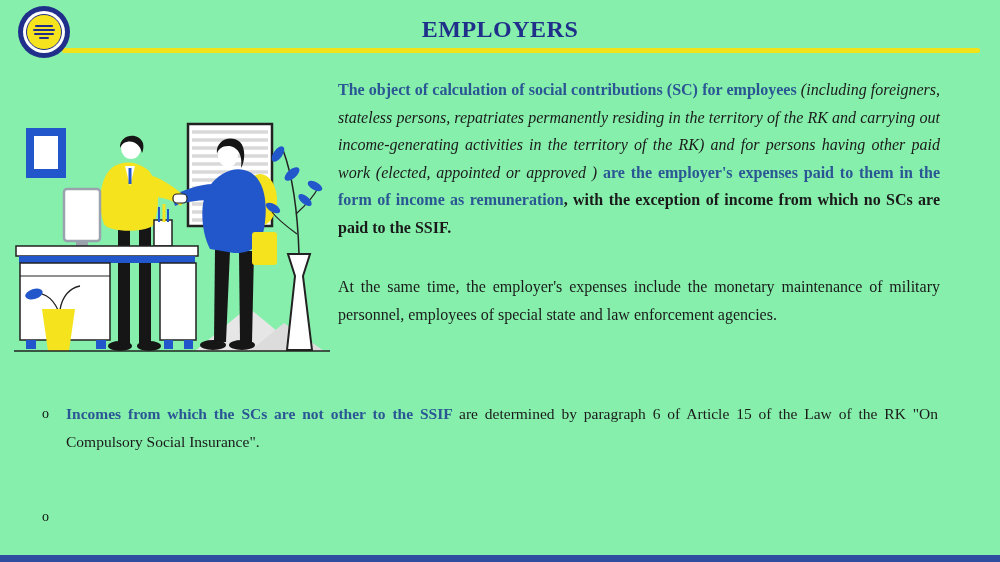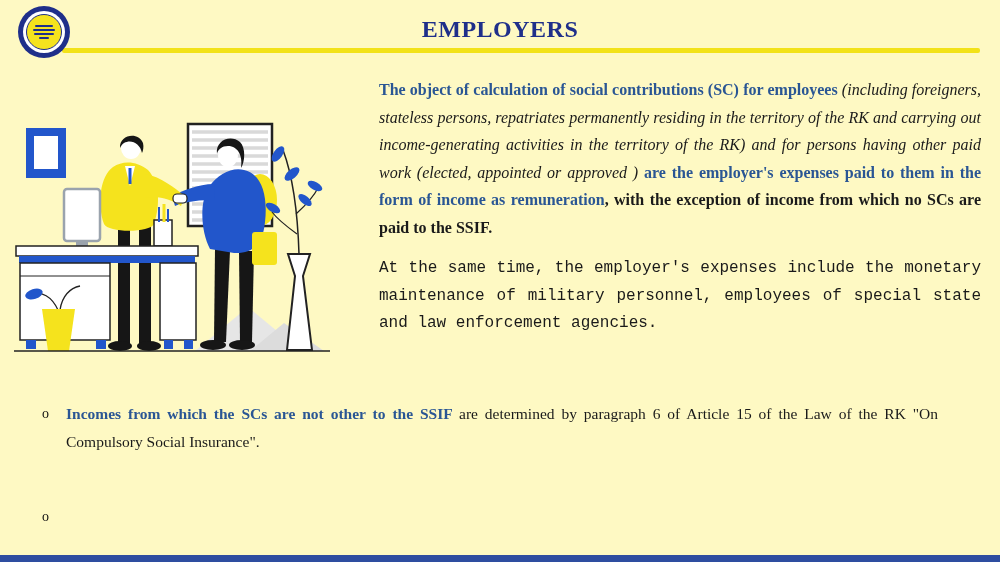--- a/index.html
+++ b/index.html
@@ -1,37 +1,37 @@
 <!DOCTYPE html>
 <html><head>
 <meta charset="utf-8">
 <style>
   html,body{margin:0;padding:0;background:#ffffff;}
-  .slide{position:relative;width:1000px;height:562px;background:#fef9c3;overflow:hidden;
+  .slide{position:relative;width:1000px;height:562px;background:#86efac;overflow:hidden;
          font-family:"Liberation Serif","DejaVu Serif",serif;color:#1a1a1a;}
 
   
   .logo{position:absolute;left:18px;top:6px;width:52px;height:52px;border-radius:50%;
         background:#1F2F8A;display:flex;align-items:center;justify-content:center;z-index:3;}
   .logo-inner{width:42px;height:42px;border-radius:50%;background:#ffffff;
         display:flex;align-items:center;justify-content:center;}
   .logo-core{width:34px;height:34px;border-radius:50%;background:#F5E31D;border:1px solid #1F2F8A;
         display:flex;flex-direction:column;align-items:center;justify-content:center;gap:2px;}
   .logo-core i{display:block;height:2px;background:#1F2F8A;border-radius:1px;}
   .logo-core i:nth-child(1){width:18px}.logo-core i:nth-child(2){width:22px}
   .logo-core i:nth-child(3){width:20px}.logo-core i:nth-child(4){width:10px}
 
   .title{position:absolute;left:0;right:0;top:16px;text-align:center;
          font-size:24px;font-weight:bold;letter-spacing:.5px;color:#1F2F8A;}
   .rule-top{position:absolute;left:62px;right:20px;top:48px;height:5px;background:#F2E219;border-radius:2px;}
 
   
-  .textcol{position:absolute;left:379px;top:76px;width:602px;}
+  .textcol{position:absolute;left:338px;top:76px;width:602px;}
   .para{font-size:16px;line-height:27.5px;text-align:justify;margin:0;}
-  .para + .para{margin-top:14px;font-family:Liberation Mono, monospace;}
+  .para + .para{margin-top:32px;}
   .seg-blue-bold{color:#2A5694;font-weight:bold;}
   .seg-italic{font-style:italic;}
   .seg-bold{font-weight:bold;}
 
   
   .bullets{position:absolute;left:66px;top:400px;width:872px;}
   .bullet{position:relative;font-size:15.5px;line-height:28px;text-align:justify;margin:0;}
   .bullet + .bullet{margin-top:47px;}
   .bullet-marker{position:absolute;left:-24px;top:0;font-size:14px;color:#111;}
 

